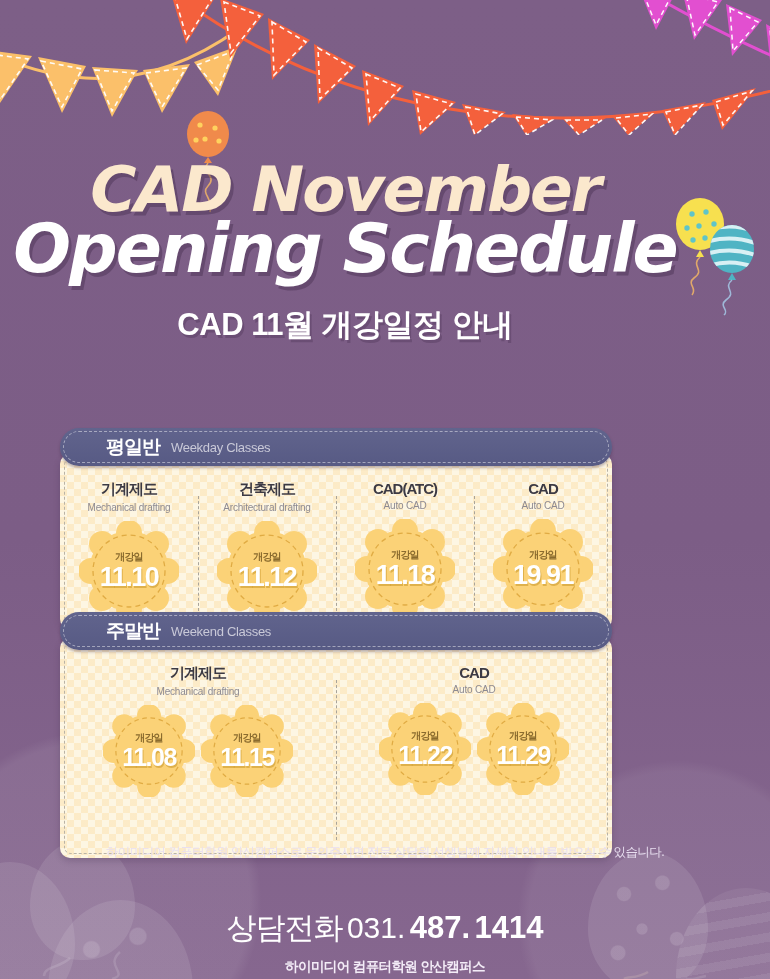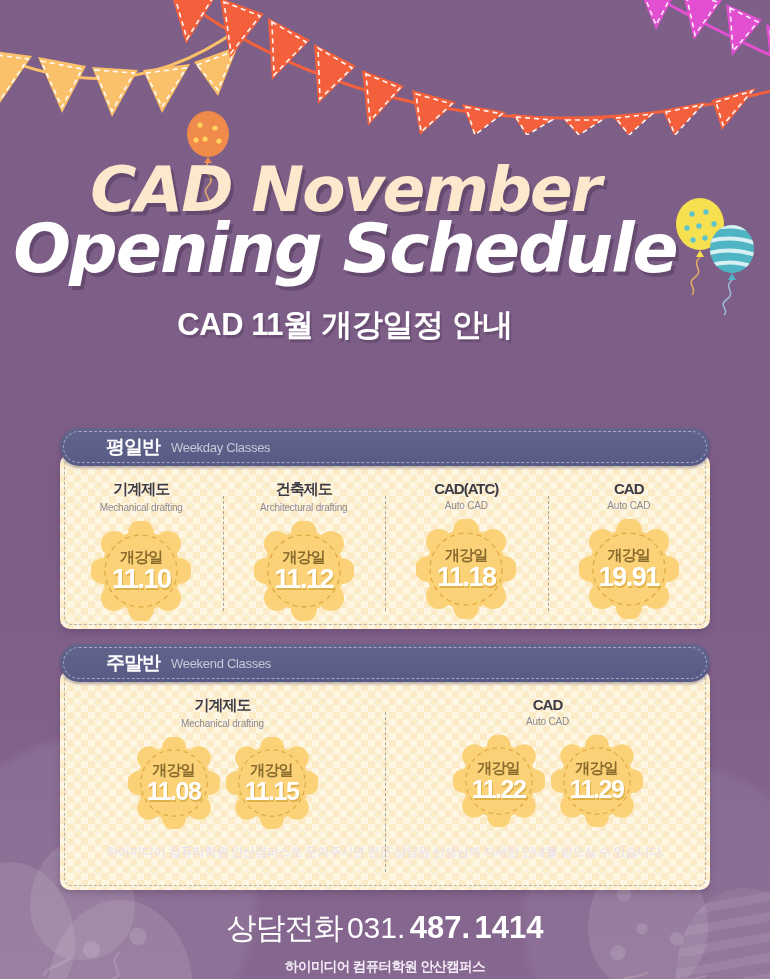--- a/index.html
+++ b/index.html
@@ -49,23 +49,23 @@
   }
   .title-1{font-size:63px;color:#fbe8cd;}
   .title-2{font-size:68px;color:#ffffff;margin-top:-4px;}
   .subtitle{
     margin-top:22px;font-size:31px;font-weight:bold;color:#fff;
     letter-spacing:-.5px;
     text-shadow:2px 3px 0 rgba(74,48,83,.35);
   }
 
   
-  .section{position:absolute;left:60px;width:650px;}
+  .section{position:absolute;left:60px;width:552px;}
   .sec-weekday{top:428px;}
-  .sec-weekend{top:644px;}
+  .sec-weekend{top:612px;}
 
   .sec-head{
     position:relative;z-index:3;
     height:38px;border-radius:19px;
     background:linear-gradient(180deg,#61648d 0%,#575a84 100%);
     box-shadow:0 2px 3px rgba(60,40,70,.35);
     display:flex;align-items:center;
     padding-left:46px;box-sizing:border-box;
   }
   .sec-head::after{
@@ -104,21 +104,21 @@
   .col-ko{font-size:15px;font-weight:bold;color:#3c3a44;letter-spacing:-1px;margin-top:6px;}
   .col-en{font-size:10px;color:#8d8a92;letter-spacing:-.2px;margin-top:3px;}
 
   .badges{display:flex;justify-content:center;align-items:center;gap:6px;margin-top:8px;}
 
   
   .badge{position:relative;width:100px;height:100px;display:flex;
          align-items:center;justify-content:center;flex-direction:column;}
   .badge svg{position:absolute;inset:0;width:100%;height:100%;}
   .badge-inner{position:relative;z-index:2;text-align:center;line-height:1;}
-  .badge-label{font-size:15px;font-weight:bold;color:#8a6b2e;letter-spacing:-.8px;
+  .badge-label{font-size:10px;font-weight:bold;color:#8a6b2e;letter-spacing:-.8px;
                display:block;margin-bottom:2px;}
   .badge-date{font-size:27px;font-weight:bold;color:#ffffff;letter-spacing:-1.5px;
               display:block;text-shadow:1px 2px 0 rgba(200,150,40,.55);}
   .badge-sm{width:92px;height:92px;}
   .badge-sm .badge-date{font-size:25px;}
 
   
   .notice{
     position:absolute;top:844px;left:0;width:770px;text-align:center;
     font-size:12.5px;color:#e8dff0;letter-spacing:-.6px;

